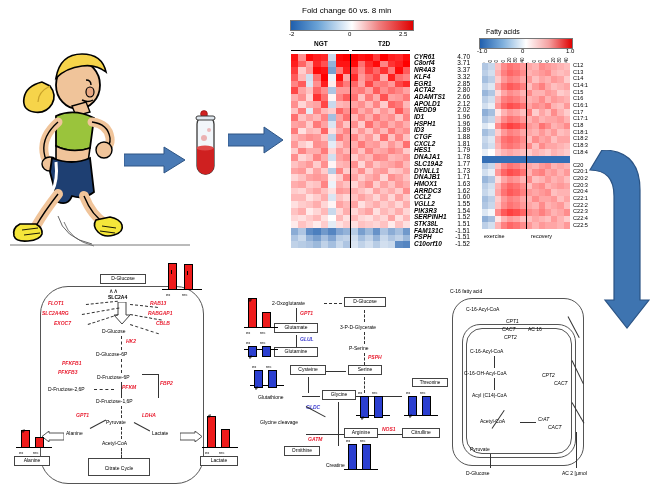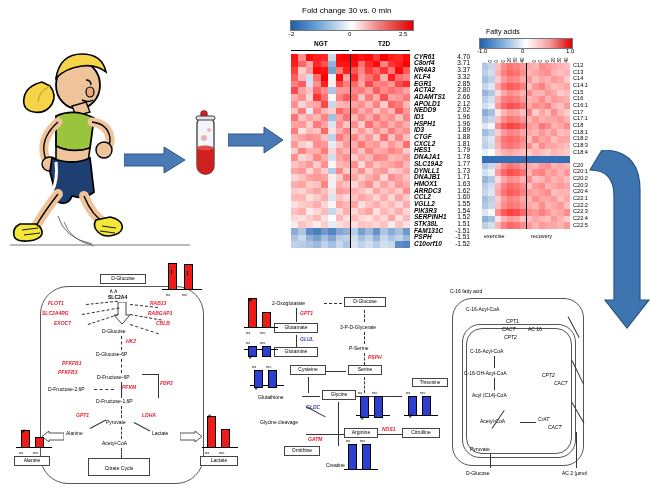--- a/index.html
+++ b/index.html
@@ -119,21 +119,21 @@
     <path d="M0 9 H40 V2 L61 15 L40 28 V21 H0 Z" fill="#4a7ab5" stroke="#2e5585" stroke-width="1"></path>
   </svg>
 </div>
 
 <div class="abs" style="left:228px;top:126px;">
   <svg width="56" height="28" viewBox="0 0 56 28">
     <path d="M0 8 H36 V1 L55 14 L36 27 V20 H0 Z" fill="#4a7ab5" stroke="#2e5585" stroke-width="1"></path>
   </svg>
 </div>
 
-<div class="abs" style="left:302px;top:6px;font-size:8px;">Fold change 30 vs. 0 min</div>
+<div class="abs" style="left:302px;top:6px;font-size:8px;">Fold change 60 vs. 8 min</div>
 
 <div class="cbar fc" style="left:290px;top:20px;width:122px;"></div>
 <div class="cbl" style="left:289px;top:31px;">-2</div>
 <div class="cbl" style="left:348px;top:31px;">0</div>
 <div class="cbl" style="left:399px;top:31px;">2.5</div>
 
 <div class="glabel" style="left:314px;top:40px;font-style:normal;">NGT</div>
 <div class="glabel" style="left:378px;top:40px;font-style:normal;">T2D</div>
 <div class="grpline" style="left:291px;top:50px;width:58px;"></div>
 <div class="grpline" style="left:352px;top:50px;width:58px;"></div>

